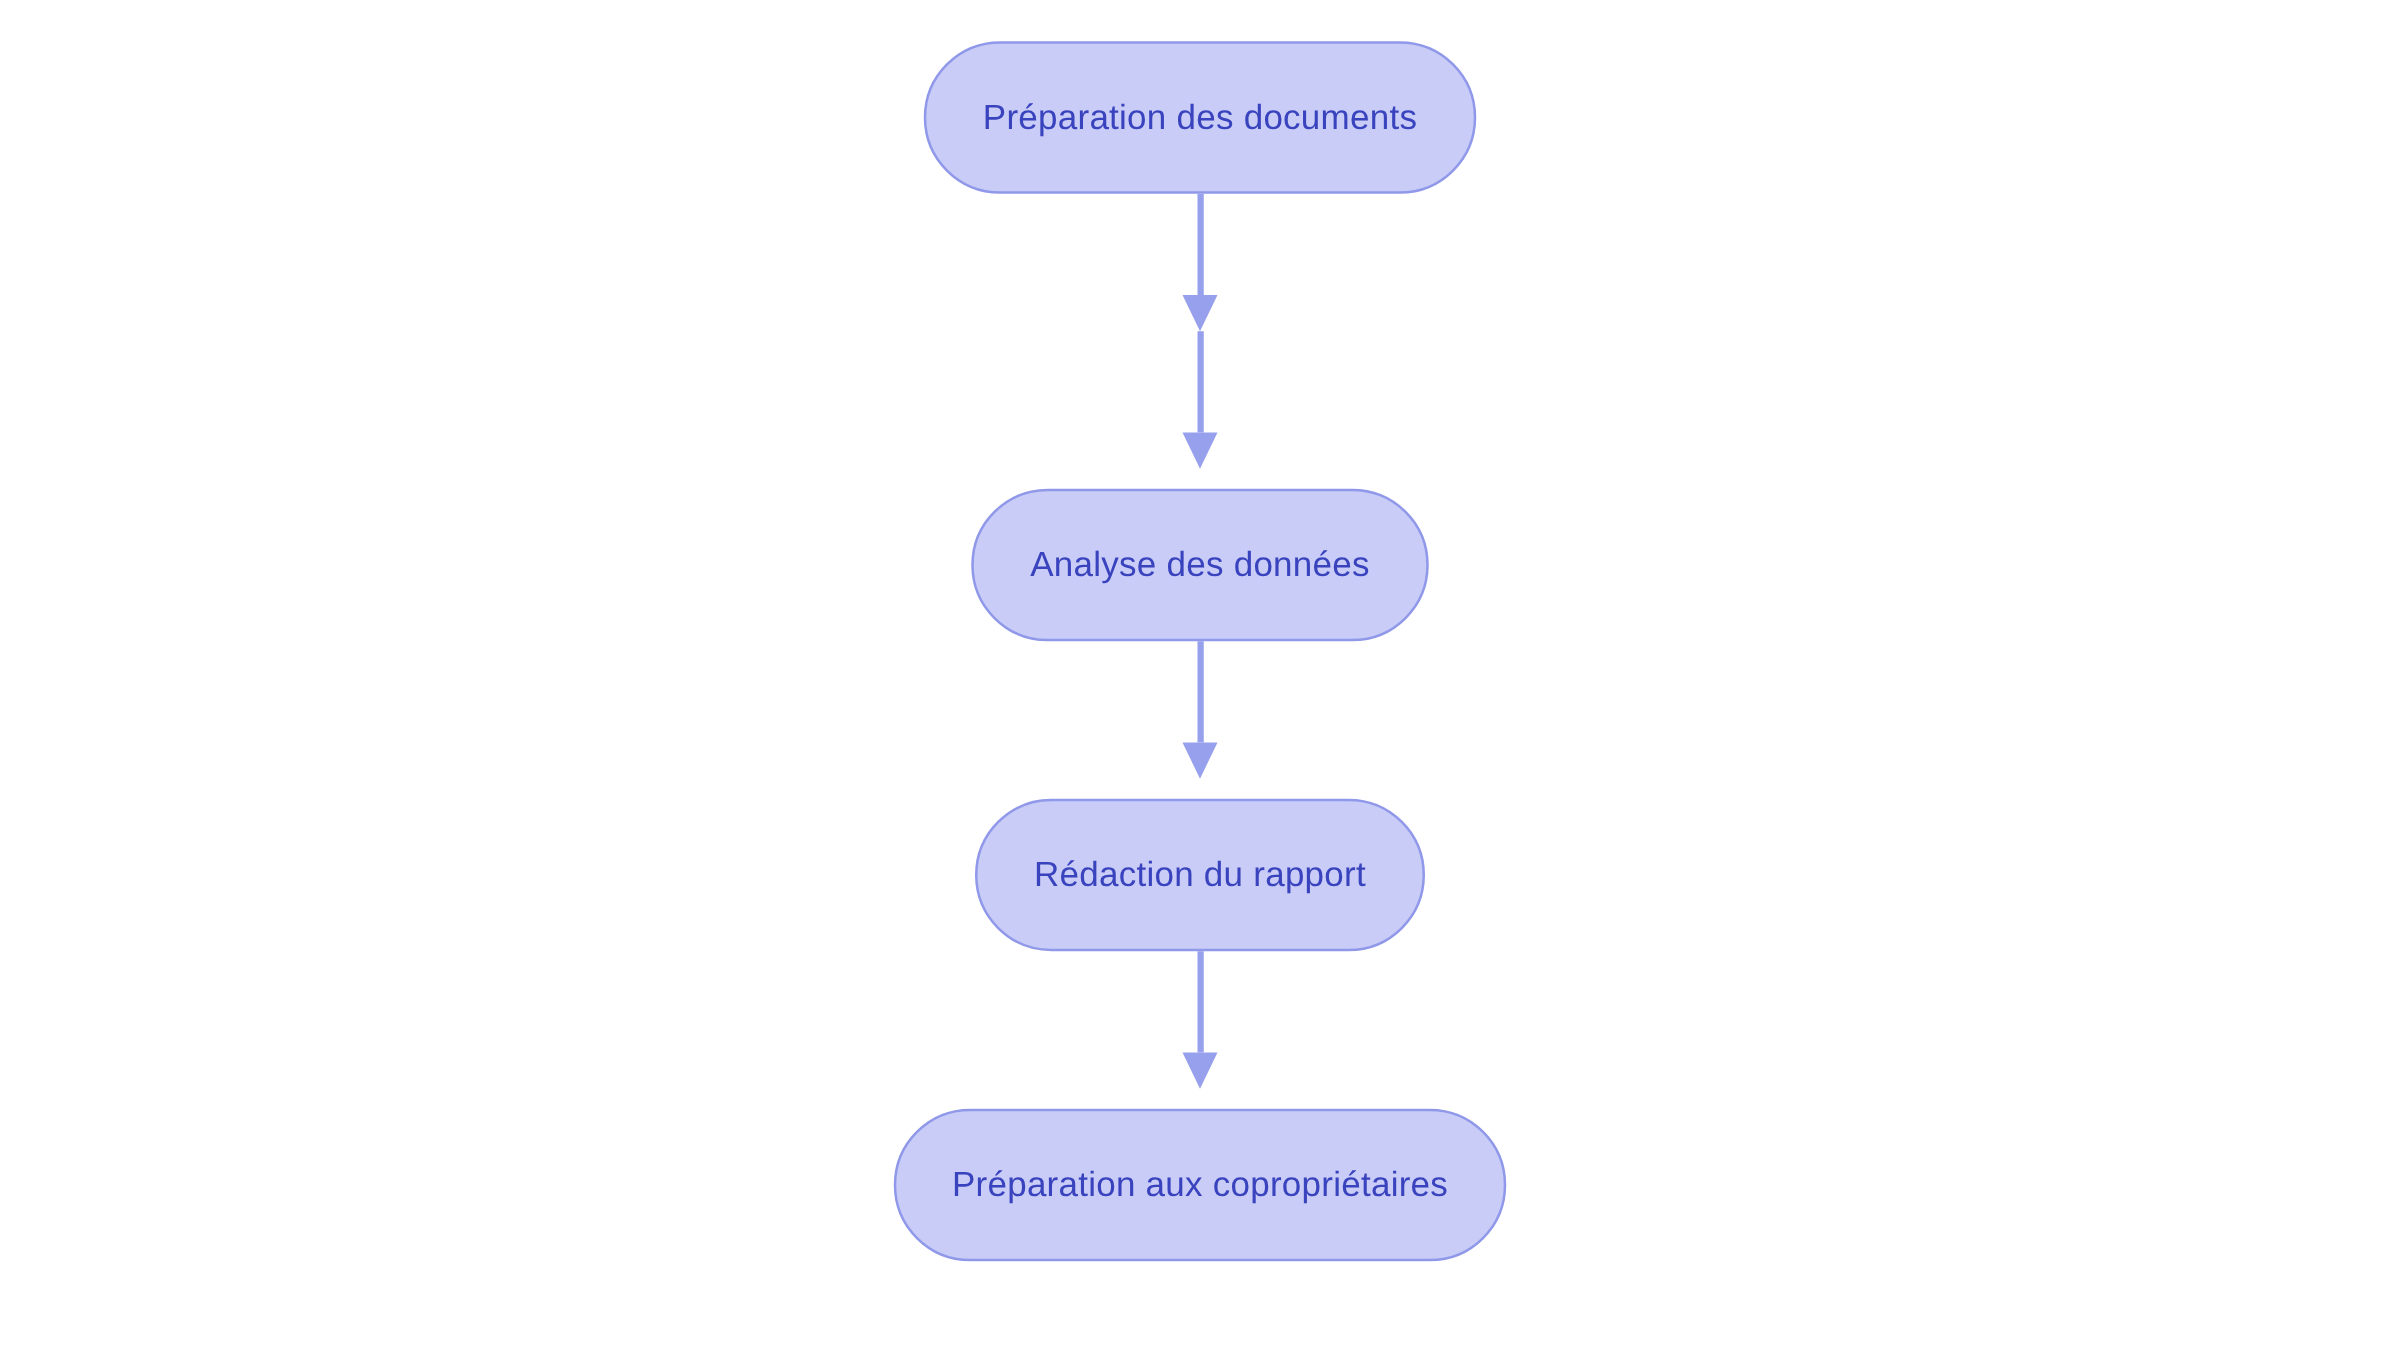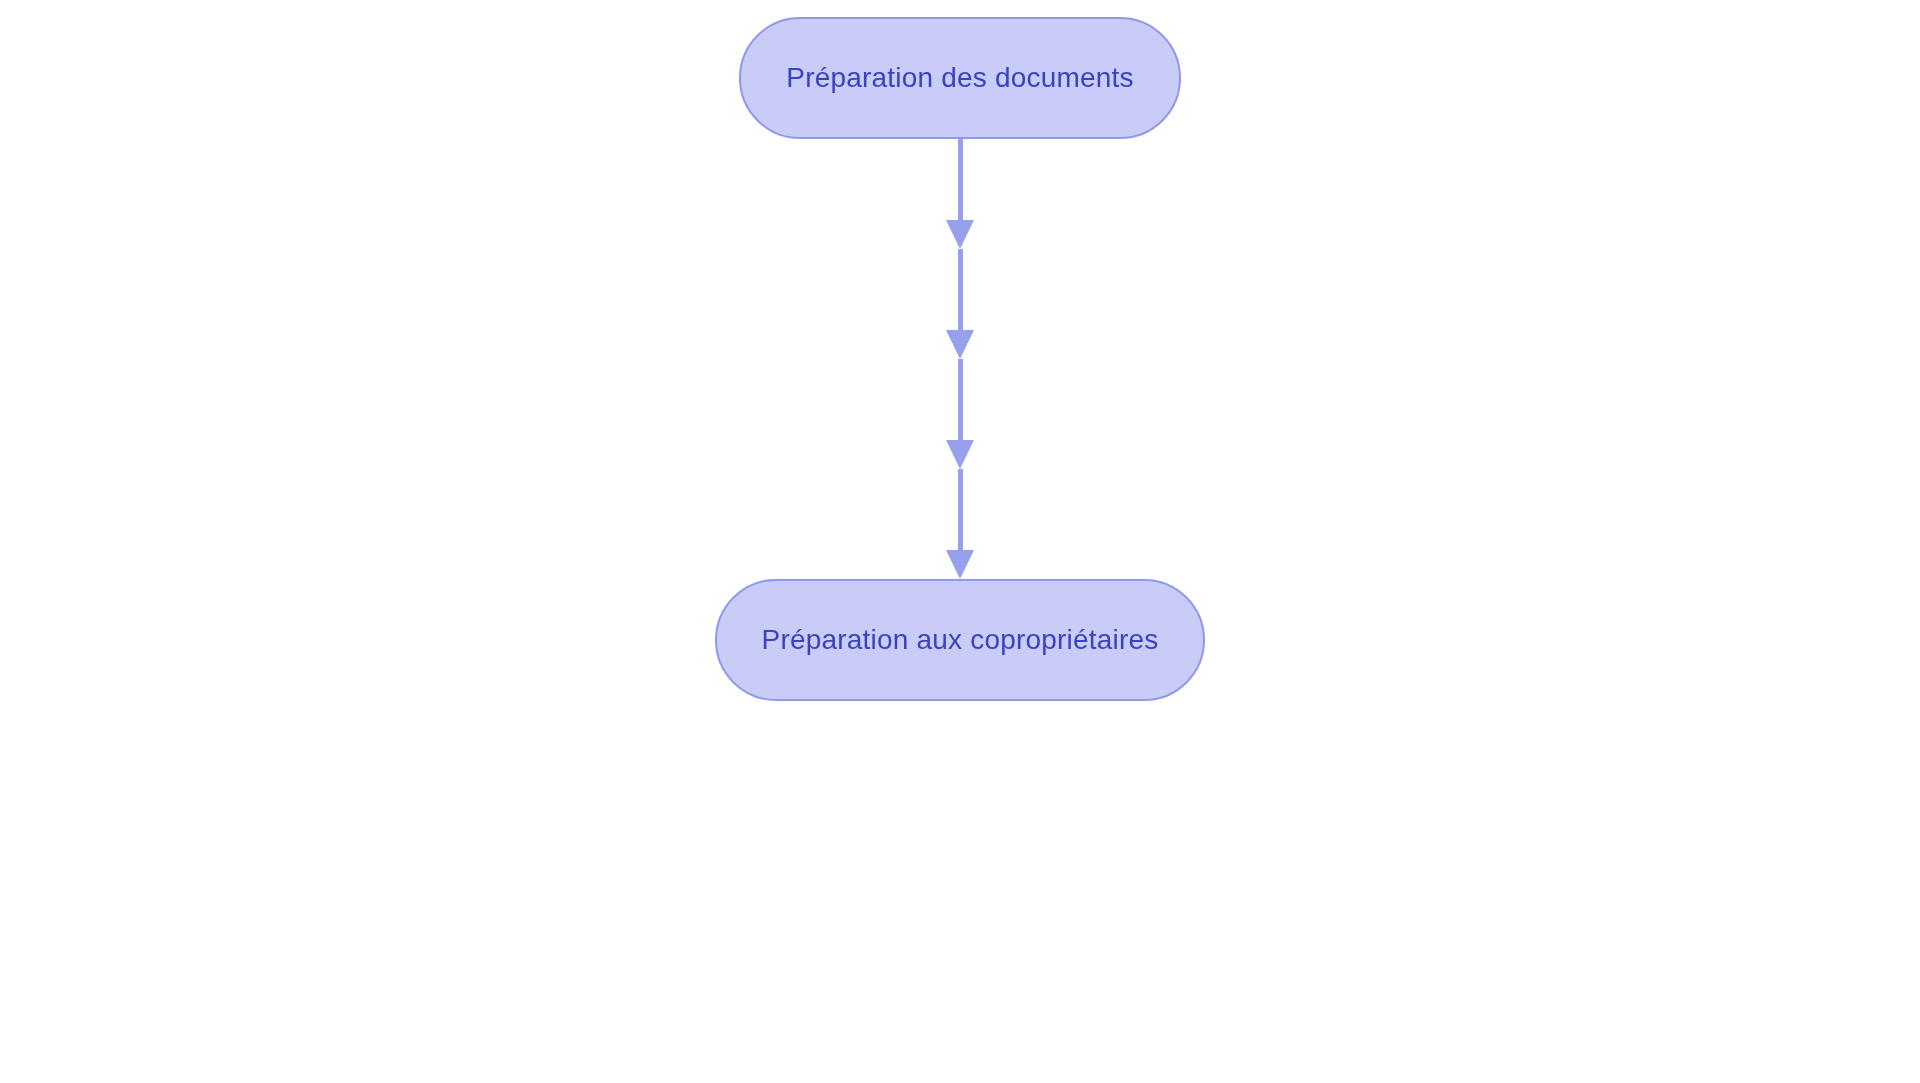--- a/index.html
+++ b/index.html
@@ -31,20 +31,21 @@
     padding: 0 45px;
     background: #c8ccf7;
     border: 2px solid #9098e9;
     border-radius: 61px;
     color: #3a43be;
     font-size: 28px;
     font-weight: 400;
     letter-spacing: 0.2px;
     white-space: nowrap;
     flex: 0 0 auto;
+    margin-top: 16px;
   }
   .flow-arrow {
     height: 110px;
     display: flex;
     flex-direction: column;
     align-items: center;
     flex: 0 0 auto;
   }
   .arrow-line {
     width: 5px;
@@ -72,26 +73,32 @@
     <div class="arrow-line"></div>
     <div class="arrow-head"></div>
   </div>
 
 
   <div class="flow-arrow">
     <div class="arrow-line"></div>
     <div class="arrow-head"></div>
   </div>
 
+  <div class="flow-node">
+    <span>Analyse des données</span>
+  </div>
 
   <div class="flow-arrow">
     <div class="arrow-line"></div>
     <div class="arrow-head"></div>
   </div>
 
+  <div class="flow-node">
+    <span>Rédaction du rapport</span>
+  </div>
 
   <div class="flow-arrow">
     <div class="arrow-line"></div>
     <div class="arrow-head"></div>
   </div>
 
   <div class="flow-node">
     <span>Préparation aux copropriétaires</span>
   </div>
 

